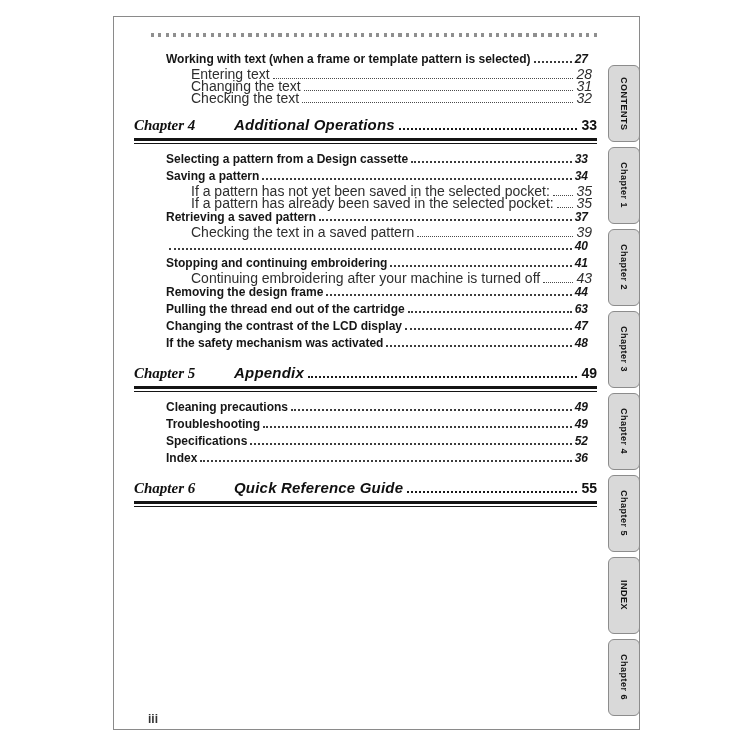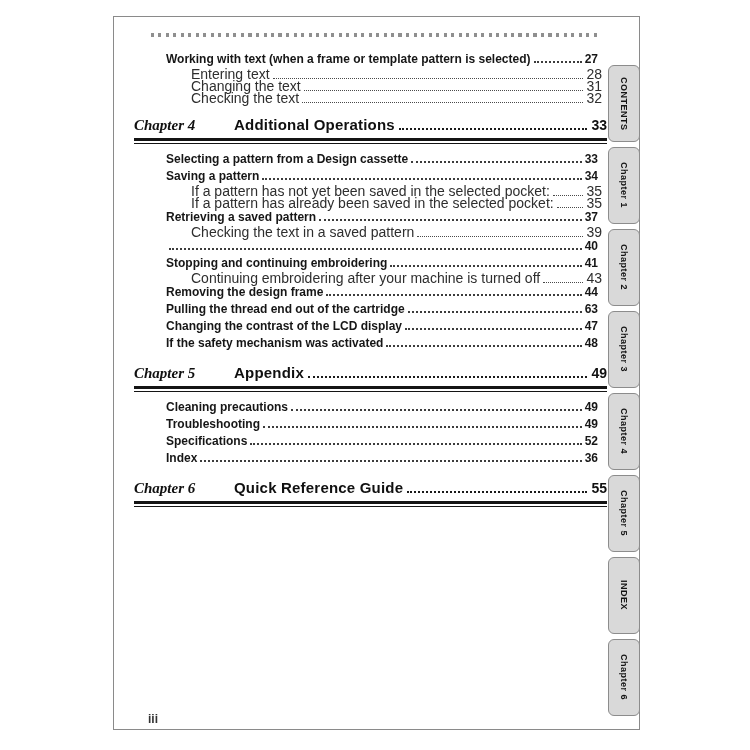--- a/index.html
+++ b/index.html
@@ -8,35 +8,35 @@
   .page{
     position:absolute;left:113px;top:16px;width:527px;height:714px;
     background:#fff;border:1px solid var(--page-border,#8a8a8a);box-sizing:border-box;
   }
 
   .dots-rule{
     margin:16px 0 14px 37px;width:450px;height:4px;
     background:repeating-linear-gradient(90deg,var(--dots,#8f8f8f) 0 3px,transparent 3px 7.5px);
   }
 
-  .toc{padding:0 32px 0 20px;}
+  .toc{padding:0 42px 0 20px;}
 
   .row{display:flex;align-items:baseline;}
   .row .leader{flex:1;margin:0 3px;}
   .l1{font-weight:bold;font-size:12px;line-height:17px;margin-left:32px;margin-right:9px;color:#161616;}
   .l1 .leader{border-bottom:2px dotted #3c3c3c;}
   .l2{font-size:14px;line-height:12px;margin-left:57px;margin-right:5px;color:#2e2e2e;}
   .l2 .leader{border-bottom:1.5px dotted #4a4a4a;}
   .lbl{white-space:nowrap;}
-  .pg{white-space:nowrap;}
+  .pg{white-space:nowrap;font-style:italic;}
 
   .ch-block{margin:9px 0 7px 0;}
   .ch-row{display:flex;align-items:baseline;line-height:24px;}
   .ch-name{font-family:"Liberation Serif",serif;font-style:italic;font-weight:bold;font-size:15px;width:100px;flex:0 0 100px;color:#101010;}
-  .ch-title{font-weight:bold;font-size:15px;letter-spacing:0.2px;color:#101010;white-space:nowrap;}
+  .ch-title{font-weight:bold;font-size:15px;letter-spacing:0.2px;color:#101010;white-space:nowrap;font-style:italic;}
   .ch-leader{flex:1;border-bottom:2.5px dotted #1a1a1a;margin:0 4px;}
   .ch-page{font-weight:bold;font-size:14px;color:#101010;}
   .ch-rule{height:2px;border-top:3px solid #141414;border-bottom:1px solid #141414;margin-top:1px;}
 
   .tabs{position:absolute;top:48px;right:-2px;width:33px;}
   .tab{
     width:32px;height:77px;margin-bottom:5px;box-sizing:border-box;
     background:var(--tab-bg,#d9d9d9);border:1px solid var(--tab-border,#8c8c8c);
     border-radius:6px;display:flex;align-items:center;justify-content:center;
   }

